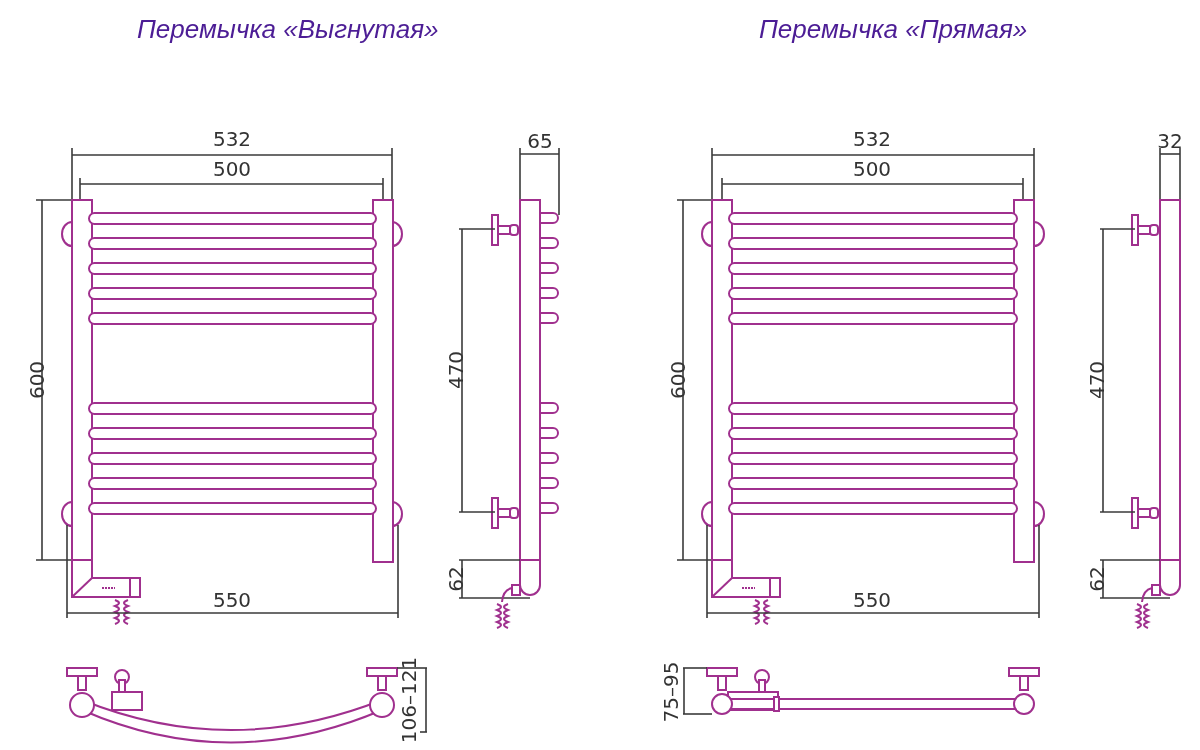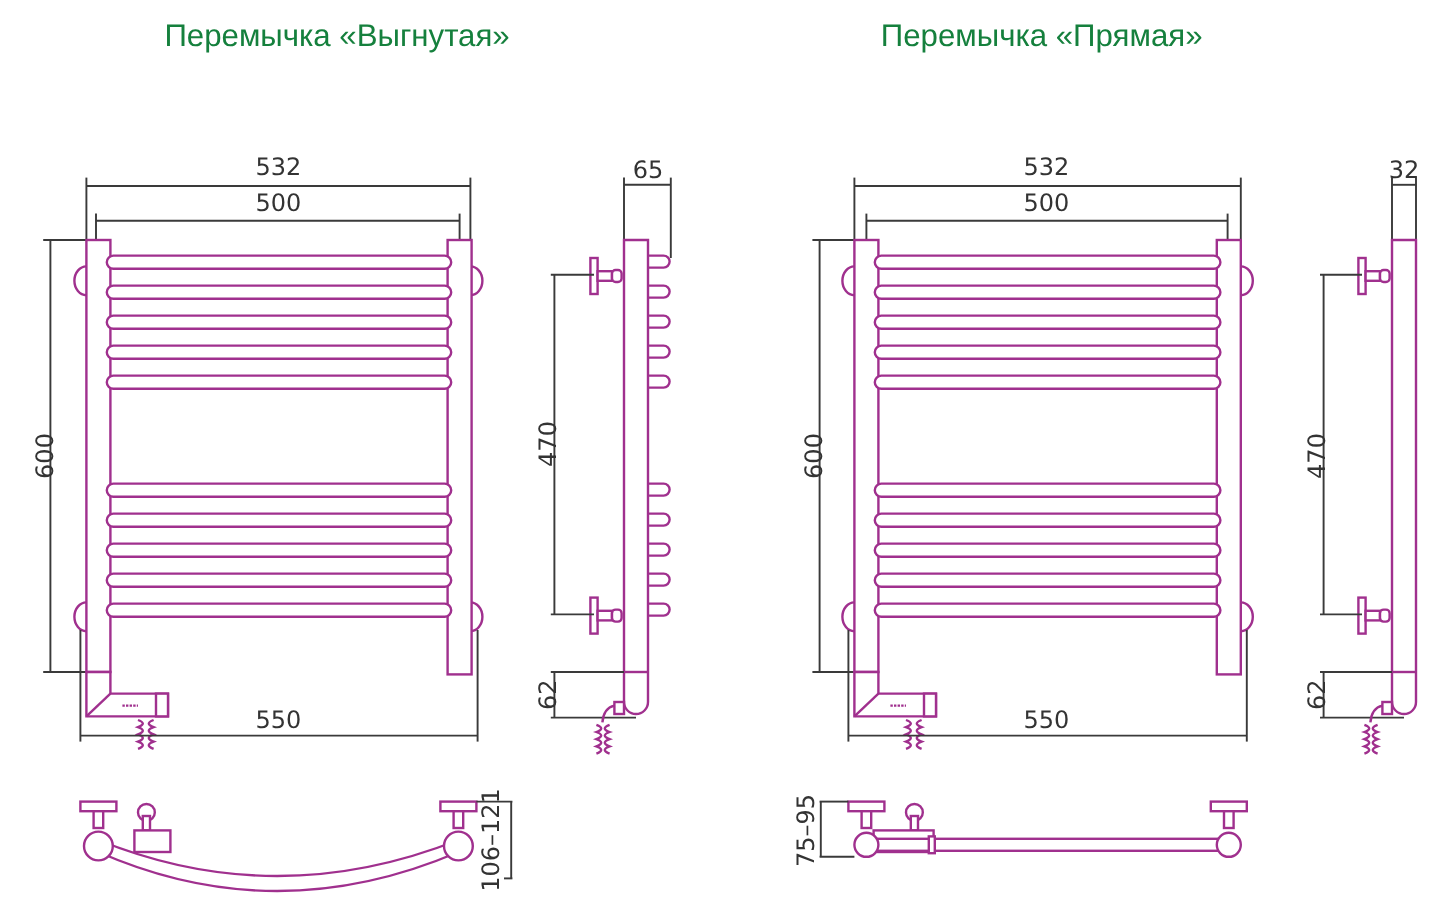--- a/index.html
+++ b/index.html
@@ -1,19 +1,19 @@
 <!DOCTYPE html>
 <html><head>
 <meta charset="utf-8">
 <style>
   html, body { margin: 0; padding: 0; background: #ffffff; }
   body { width: 1200px; height: 750px; position: relative; overflow: hidden; font-family: "Liberation Sans", sans-serif; }
-  .title { position: absolute; top: 14px; font-size: 26px; color: #15803d; font-family: "Liberation Sans", sans-serif; white-space: nowrap; }
+  .title { position: absolute; top: 14px; font-size: 26px; color: #4c1d95; font-family: "Liberation Sans", sans-serif; white-space: nowrap; font-style: italic; }
   #title-left { left: 137px; }
-  #title-right { left: 734px; }
+  #title-right { left: 759px; }
   svg { position: absolute; left: 0; top: 0; }
   .dim { font-family: "DejaVu Sans", sans-serif; font-size: 20px; fill: #333333; }
   .p { fill: none; stroke: #a0308e; stroke-width: 2; }
   .pf { fill: #ffffff; stroke: #a0308e; stroke-width: 2; }
   .d { fill: none; stroke: #3a3a3a; stroke-width: 1.6; }
 </style>
 </head>
 <body>
 
 <div class="title" id="title-left">Перемычка «Выгнутая»</div>

